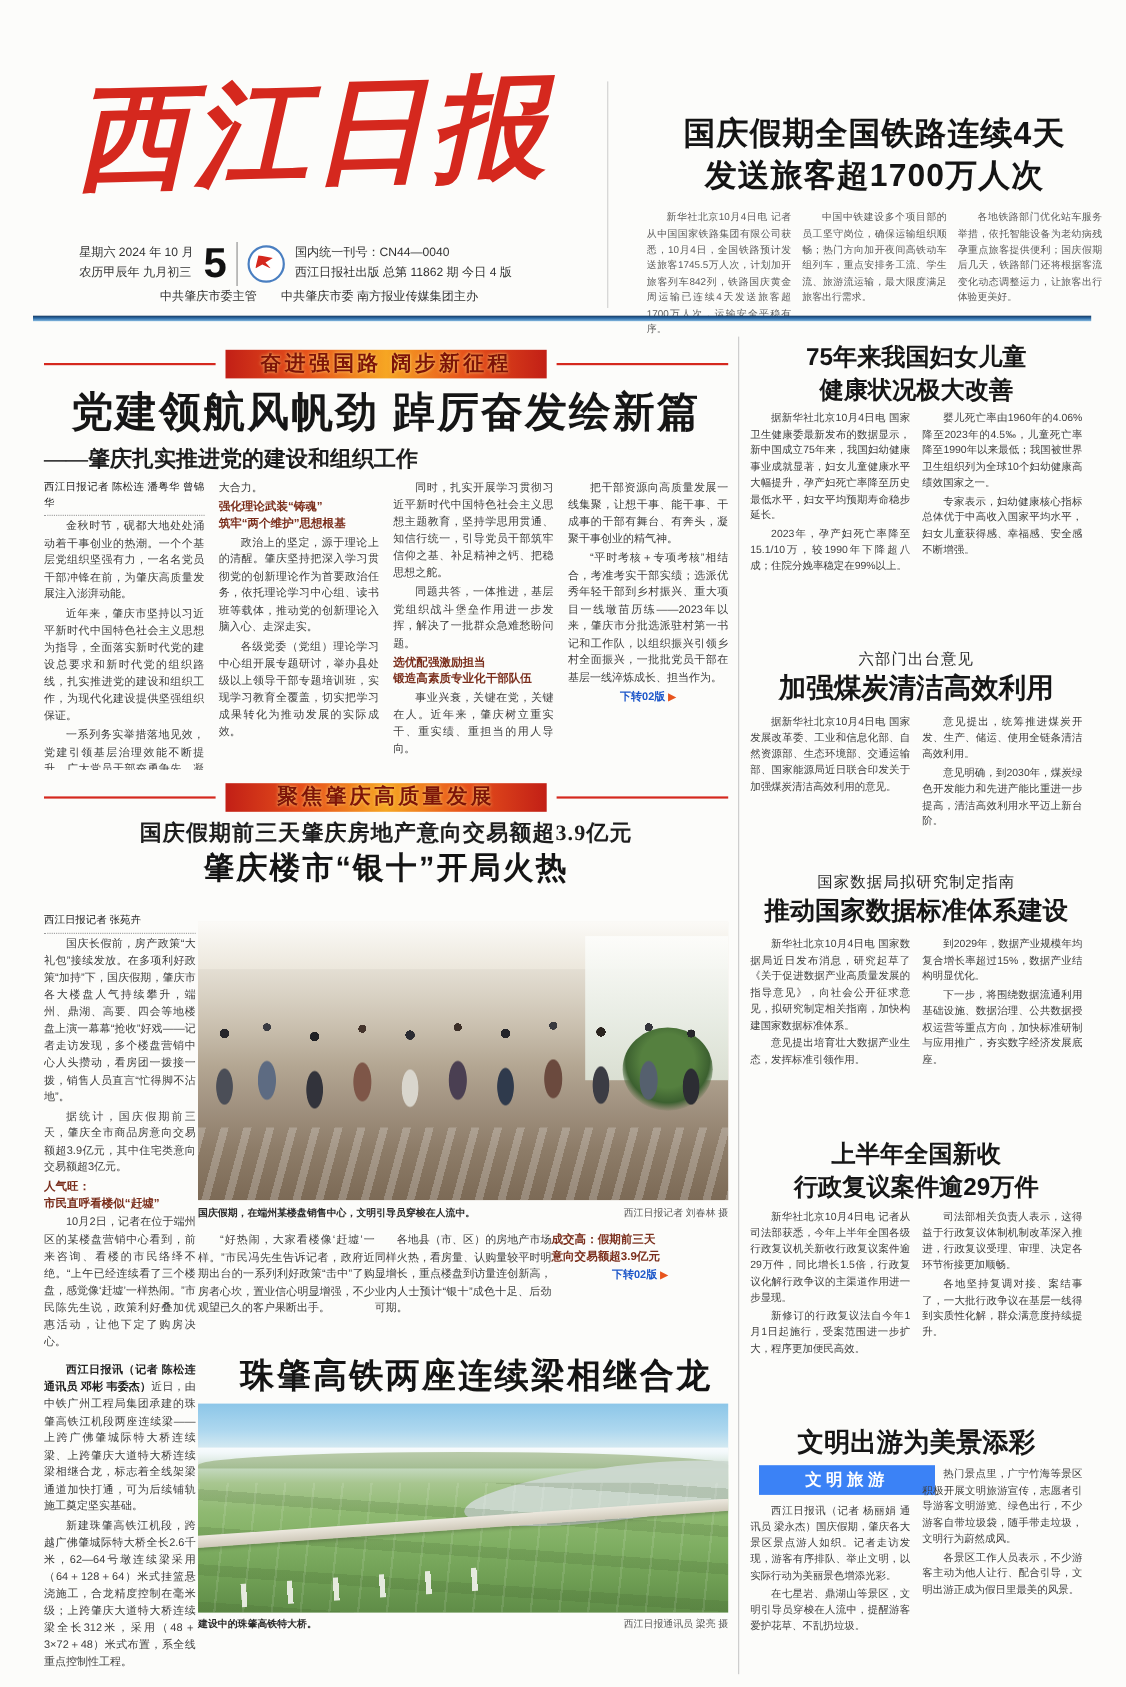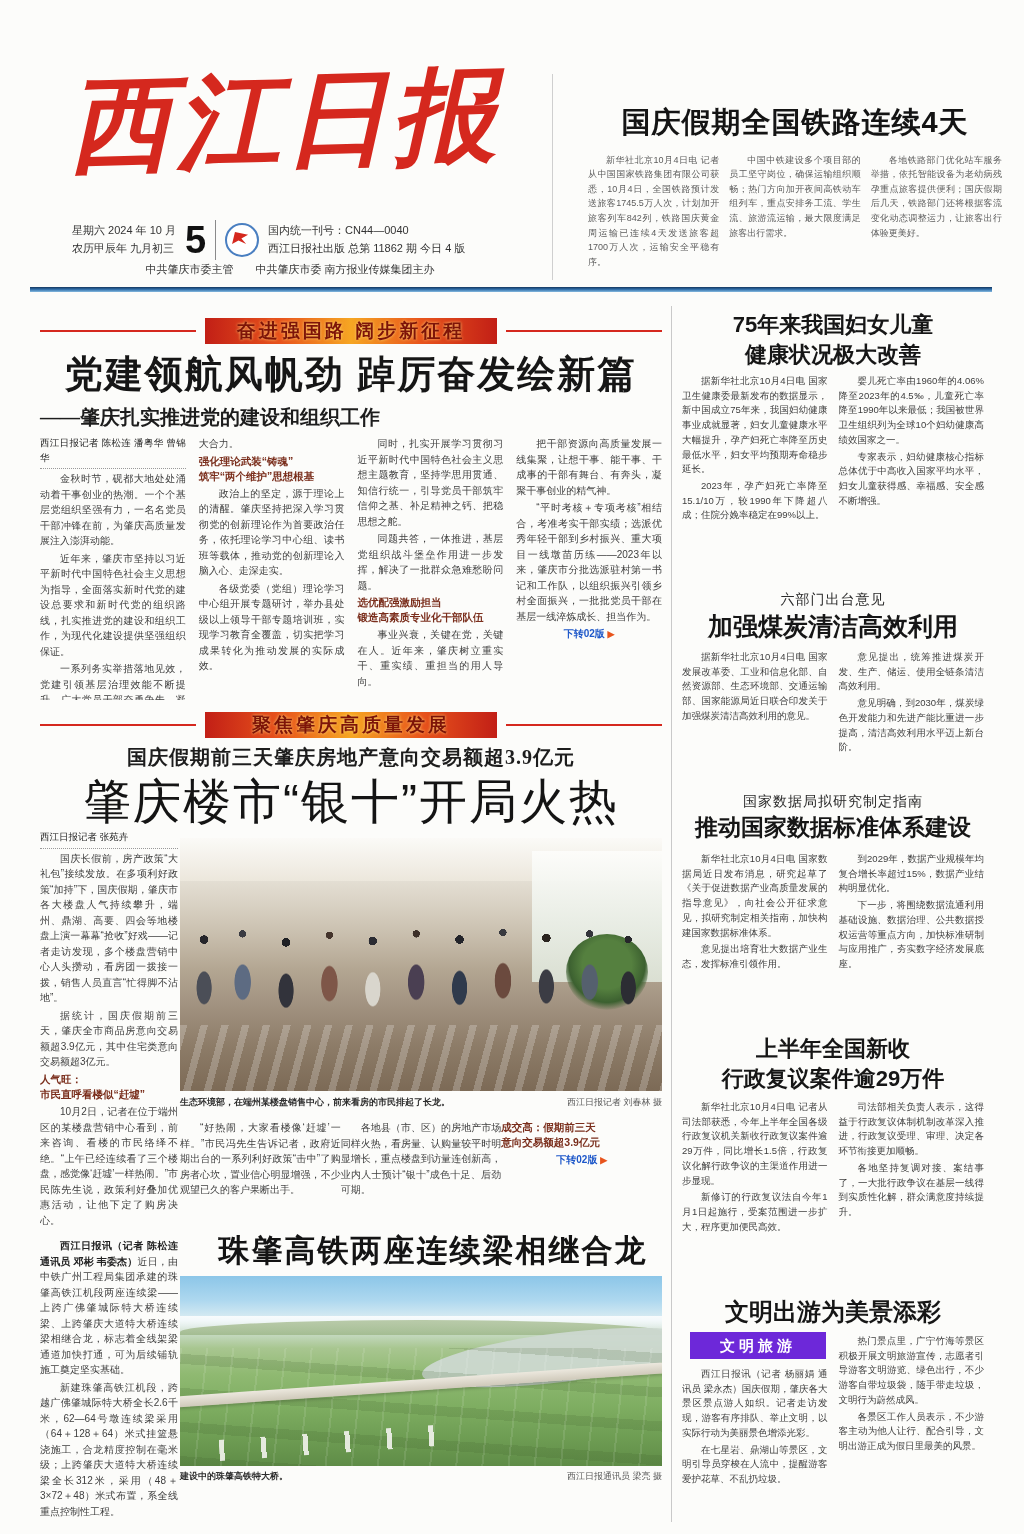--- a/index.html
+++ b/index.html
@@ -55,21 +55,21 @@
   .party-headline{left:40px;top:349px;width:622px;text-align:center;font-size:38px;font-weight:bold;
     color:#161616;letter-spacing:2px;white-space:nowrap;}
   .party-subtitle{left:40px;top:404px;width:622px;text-align:left;
     font-family:"Liberation Serif",serif;font-size:20px;font-weight:bold;color:#1d1d1d;}
   .party-body{left:40px;top:436px;width:622px;height:264px;display:flex;gap:13px;overflow:hidden;}
   .party-body .jcol{flex:1;}
 
   
   .estate-kicker{left:40px;top:744px;width:622px;text-align:center;
     font-family:"Liberation Serif",serif;font-size:20px;font-weight:bold;color:#1d1d1d;letter-spacing:1px;}
-  .estate-headline{left:40px;top:770px;width:622px;text-align:center;font-size:48px;font-weight:normal;
+  .estate-headline{left:40px;top:770px;width:622px;text-align:center;font-size:28px;font-weight:bold;
     color:#141414;letter-spacing:2px;white-space:nowrap;}
   .estate-left{left:40px;top:830px;width:138px;height:400px;overflow:hidden;}
   .estate-cols{left:180px;top:1120px;width:482px;height:106px;display:flex;gap:0;overflow:hidden;}
   .estate-cols .jcol{flex:1;}
 
   
   .rail-headline{left:192px;top:1230px;width:482px;text-align:center;font-size:31px;font-weight:bold;
     color:#141414;letter-spacing:2px;white-space:nowrap;}
   .rail-left{left:40px;top:1238px;width:138px;height:282px;overflow:hidden;}
   .inline-byline{font-weight:bold;color:#222;}
@@ -78,21 +78,21 @@
   .caption{display:flex;justify-content:space-between;font-size:9px;color:#2e2e2e;}
   .caption .cap-text{font-weight:bold;}
   .caption .cap-credit{color:#5a5a5a;}
 
   
   .r-h{left:682px;width:302px;text-align:center;font-weight:bold;color:#161616;line-height:1.35;}
   .r-kicker{left:682px;width:302px;text-align:center;font-family:"Liberation Serif",serif;
     font-size:14px;color:#2a2a2a;letter-spacing:1px;}
   .r-body{left:682px;width:302px;display:flex;gap:11px;overflow:hidden;}
   .r-body .jcol{flex:1;font-size:9.5px;}
-  .badge{left:690px;top:1332px;width:136px;height:27px;background:#6d28d9;color:#fff;
+  .badge{left:690px;top:1332px;width:160px;height:27px;background:#3b82f6;color:#fff;
     font-size:15px;font-weight:bold;text-align:center;line-height:27px;letter-spacing:4px;}
 
   
   .photo1{left:180px;top:838px;width:482px;height:253px;overflow:hidden;
     background:linear-gradient(180deg,#f2efe8 0%,#e7e2d8 14%,#d9d2c4 26%,#c9bfae 38%,#b3a692 52%,#a19280 66%,#8d7c68 82%,#7c6a56 100%);}
   .p1-ceiling{position:absolute;left:0;top:0;width:100%;height:17%;
     background:linear-gradient(180deg,#fbfaf7,#ece7dc);}
   .p1-window{position:absolute;right:0;top:5%;width:27%;height:52%;
     background:linear-gradient(180deg,#fdfdfb,#eaf0e8 60%,#dfe6da);opacity:.9;}
   .p1-plant{position:absolute;right:3%;top:38%;width:17%;height:30%;border-radius:50%;
@@ -164,20 +164,21 @@
       <div>国内统一刊号：CN44—0040</div>
       <div>西江日报社出版  总第 11862 期  今日 4 版</div>
     </div>
   </div>
   <div class="abs org-line">中共肇庆市委主管　　中共肇庆市委  南方报业传媒集团主办</div>
   <div class="abs mast-vline"></div>
 
   <div class="abs topstory">
     <div class="topstory-h">
       <div>国庆假期全国铁路连续4天</div>
+      <div>发送旅客超1700万人次</div>
     </div>
     <div class="topstory-cols">
       <div class="topstory-col">
           <p>新华社北京10月4日电 记者从中国国家铁路集团有限公司获悉，10月4日，全国铁路预计发送旅客1745.5万人次，计划加开旅客列车842列，铁路国庆黄金周运输已连续4天发送旅客超1700万人次，运输安全平稳有序。</p>
         </div>
       <div class="topstory-col">
           <p>中国中铁建设多个项目部的员工坚守岗位，确保运输组织顺畅；热门方向加开夜间高铁动车组列车，重点安排务工流、学生流、旅游流运输，最大限度满足旅客出行需求。</p>
         </div>
       <div class="topstory-col">
           <p>各地铁路部门优化站车服务举措，依托智能设备为老幼病残孕重点旅客提供便利；国庆假期后几天，铁路部门还将根据客流变化动态调整运力，让旅客出行体验更美好。</p>
@@ -251,21 +252,21 @@
   </div>
 
   <div class="abs photo1">
     <div class="p1-ceiling"></div>
     <div class="p1-window"></div>
     <div class="p1-plant"></div>
     <div class="p1-crowd"></div>
     <div class="p1-desk"></div>
   </div>
   <div class="abs caption" style="left:180px;top:1096px;width:482px;">
-    <span class="cap-text">生态环境部，在端州某楼盘销售中心，前来看房的市民排起了长龙。</span>
+    <span class="cap-text">国庆假期，在端州某楼盘销售中心，文明引导员穿梭在人流中。</span>
     <span class="cap-credit">西江日报记者 刘春林 摄</span>
   </div>
 
   <div class="abs estate-cols">
     <div class="jcol">
       <p>“好热闹，大家看楼像‘赶墟’一样。”市民冯先生告诉记者，政府近期出台的一系列利好政策“击中”了购房者心坎，置业信心明显增强，不少观望已久的客户果断出手。</p>
     </div>
     <div class="jcol">
       <p>各地县（市、区）的房地产市场同样火热，看房量、认购量较平时明显增长，重点楼盘到访量连创新高，业内人士预计“银十”成色十足、后劲可期。</p>
     </div>

